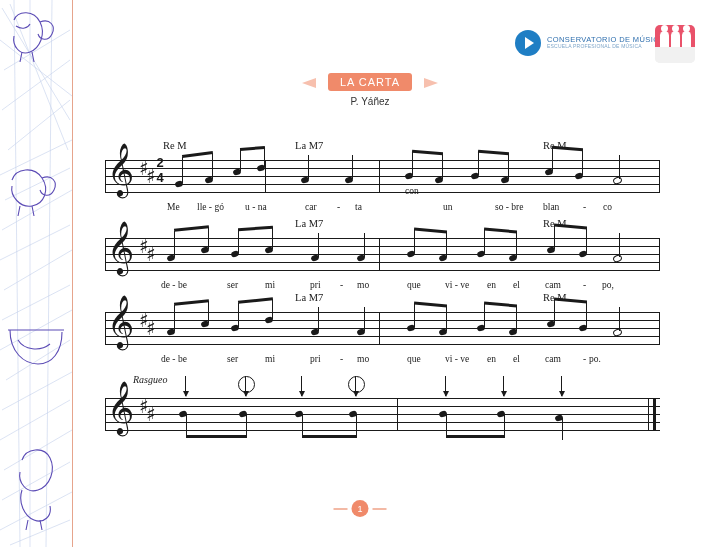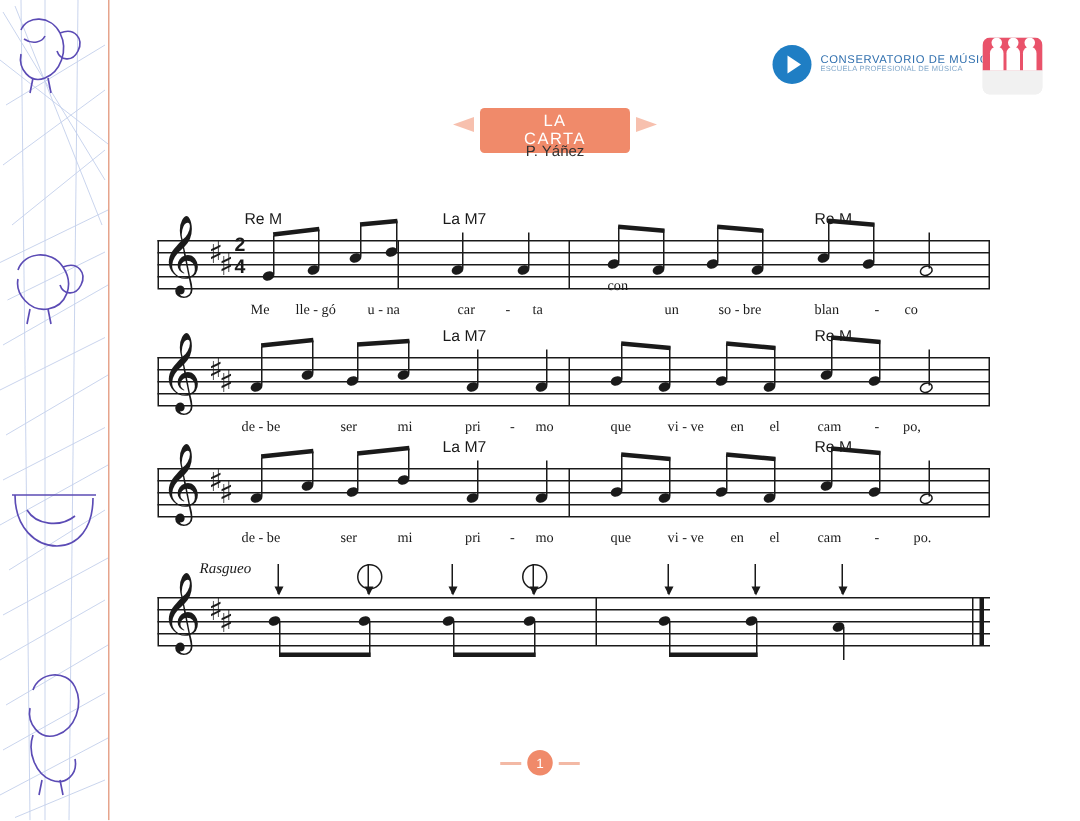--- a/index.html
+++ b/index.html
@@ -56,21 +56,21 @@
     display:block;width:7px;height:7px;border-radius:50%;
     background:#ffffff;margin:-6px auto 0;
   }
 
   
   .title-wrap{
     position:absolute;left:320px;top:72px;width:100px;text-align:center;
   }
   .title-pill{
     background:#f08a6a;color:#ffffff;font-size:11px;letter-spacing:1px;
-    padding:3px 24px;border-radius:3px;display:inline-block;
+    padding:3px 12px;border-radius:3px;display:inline-block;
   }
   .title-orn{
     position:absolute;top:6px;width:0;height:0;
     border-top:5px solid transparent;border-bottom:5px solid transparent;
   }
   .orn-l{left:-18px;border-right:14px solid #f7c0ae;}
   .orn-r{right:-18px;border-left:14px solid #f7c0ae;}
   .composer{
     position:absolute;left:320px;top:96px;width:100px;text-align:center;
     font-size:10px;color:#333333;
@@ -86,21 +86,21 @@
   .clef{
     position:absolute;left:2px;top:-14px;font-size:46px;line-height:46px;
     color:#1a1a1a;font-family:"DejaVu Sans", sans-serif;
   }
   .keysig{position:absolute;top:-1px;font-size:20px;line-height:20px;color:#1a1a1a;font-family:"DejaVu Sans",sans-serif;}
   .timesig{
     position:absolute;left:48px;top:-3px;width:14px;text-align:center;
     font-size:13px;font-weight:bold;line-height:13px;color:#1a1a1a;
   }
   .chord{
-    position:absolute;font-size:10.5px;color:#1a1a1a;font-family:Liberation Sans, sans-serif;
+    position:absolute;font-size:10.5px;color:#1a1a1a;font-family:Liberation Serif, serif;
   }
   .lyric{
     position:absolute;font-size:9.5px;color:#1a1a1a;font-family:"Liberation Serif",serif;
     white-space:nowrap;
   }
   .note{position:absolute;}
   .head{
     position:absolute;width:8px;height:6px;background:#1a1a1a;border-radius:50%;
     transform:rotate(-20deg);
   }
@@ -276,21 +276,21 @@
   <div class="chord" style="left:438px;top:-20px">Re M</div>
 
   <div class="lyric" style="left:62px;top:42px">Me</div>
   <div class="lyric" style="left:92px;top:42px">lle - gó</div>
   <div class="lyric" style="left:140px;top:42px">u - na</div>
   <div class="lyric" style="left:200px;top:42px">car</div>
   <div class="lyric" style="left:232px;top:42px">-</div>
   <div class="lyric" style="left:250px;top:42px">ta</div>
   <div class="lyric" style="left:300px;top:26px">con</div>
   <div class="lyric" style="left:338px;top:42px">un</div>
-  <div class="lyric" style="left:374px;top:42px">so - bre</div>
+  <div class="lyric" style="left:390px;top:42px">so - bre</div>
   <div class="lyric" style="left:438px;top:42px">blan</div>
   <div class="lyric" style="left:478px;top:42px">-</div>
   <div class="lyric" style="left:498px;top:42px">co</div>
 </div>
 
 <div class="staff" style="top:238px;">
   <div class="stafflines">
     <div class="ln" style="top:0px"></div>
       <div class="ln" style="top:8px"></div>
     <div class="ln" style="top:16px"></div>
@@ -407,21 +407,21 @@
   <div class="lyric" style="left:160px;top:42px">mi</div>
   <div class="lyric" style="left:205px;top:42px">pri</div>
   <div class="lyric" style="left:235px;top:42px">-</div>
   <div class="lyric" style="left:252px;top:42px">mo</div>
   <div class="lyric" style="left:302px;top:42px">que</div>
   <div class="lyric" style="left:340px;top:42px">vi - ve</div>
   <div class="lyric" style="left:382px;top:42px">en</div>
   <div class="lyric" style="left:408px;top:42px">el</div>
   <div class="lyric" style="left:440px;top:42px">cam</div>
   <div class="lyric" style="left:478px;top:42px">-</div>
-  <div class="lyric" style="left:504px;top:42px">po.</div>
+  <div class="lyric" style="left:484px;top:42px">po.</div>
 </div>
 
 <div class="staff" style="top:398px;">
   <div class="rasgueo" style="left:28px;top:-24px">Rasgueo</div>
 
   <div class="arrow" style="left:80px;top:-22px;height:20px"></div>
   <div class="arrow" style="left:140px;top:-22px;height:20px"></div>
   <div class="circ" style="left:133px;top:-22px"></div>
   <div class="arrow" style="left:196px;top:-22px;height:20px"></div>
   <div class="arrow" style="left:250px;top:-22px;height:20px"></div>

